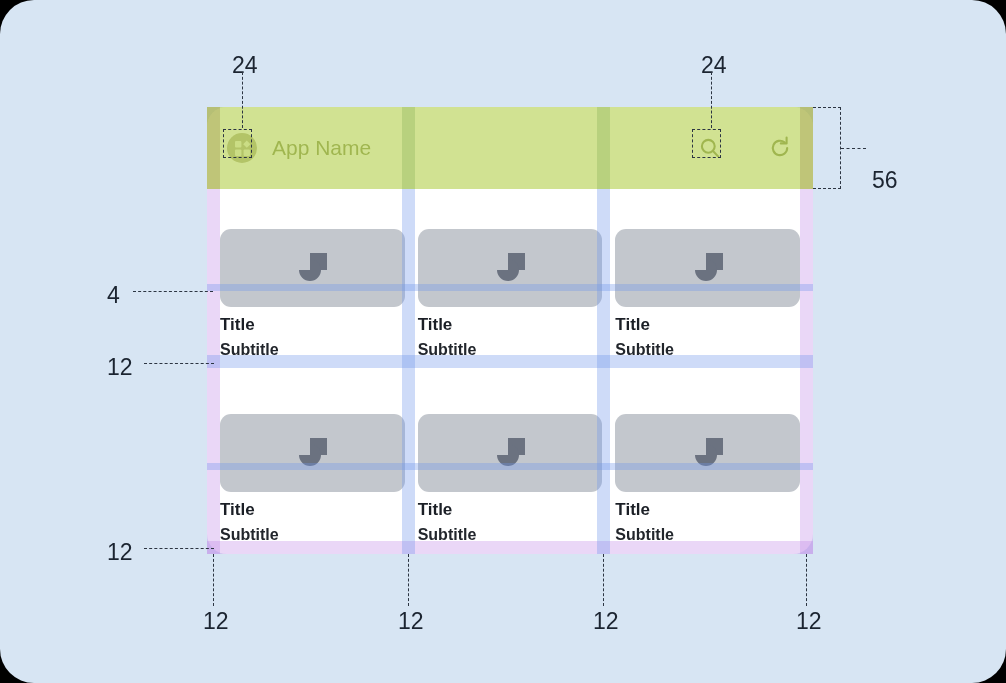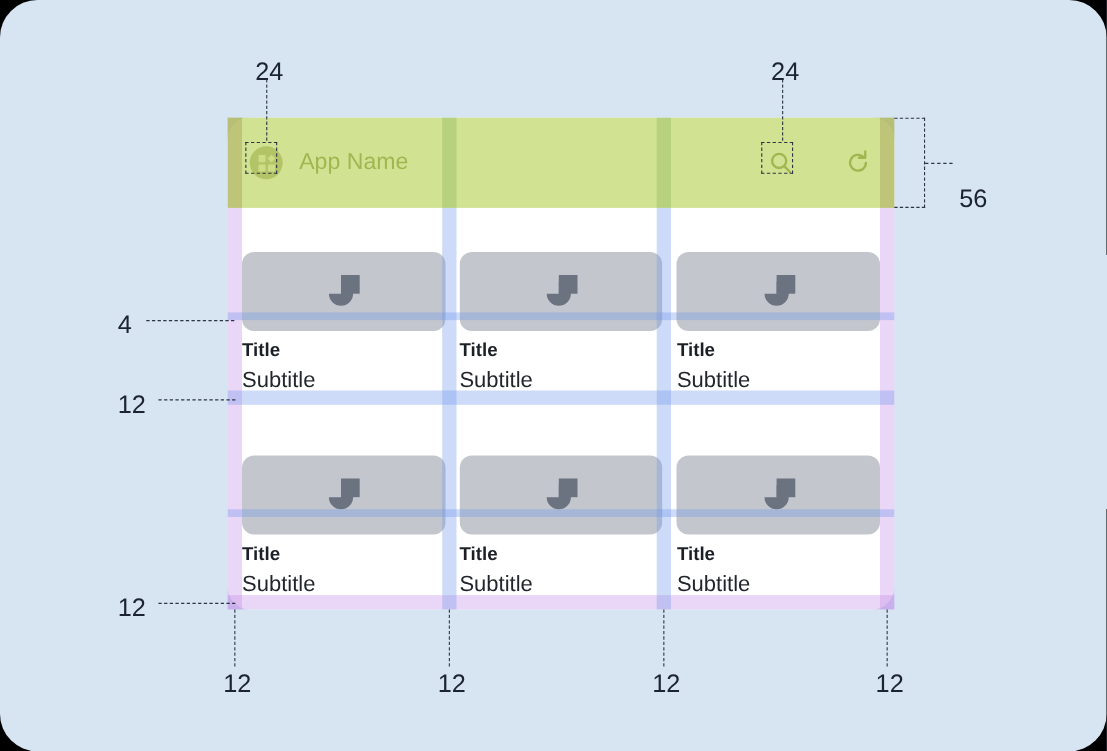--- a/index.html
+++ b/index.html
@@ -108,22 +108,22 @@
     justify-content: center;
   }
   .card-text { padding-top: 7px; }
   .card-title {
     font-size: 17px;
     font-weight: 700;
     color: #1b1f26;
     line-height: 1.3;
   }
   .card-subtitle {
-    font-size: 20px;
-    font-weight: 400;
+    font-size: 16px;
+    font-weight: 700;
     color: #22262c;
     line-height: 1.45;
     margin-top: 2px;
   }
 
   
   .overlay { position: absolute; pointer-events: none; }
 
   
   #ov-appbar {

